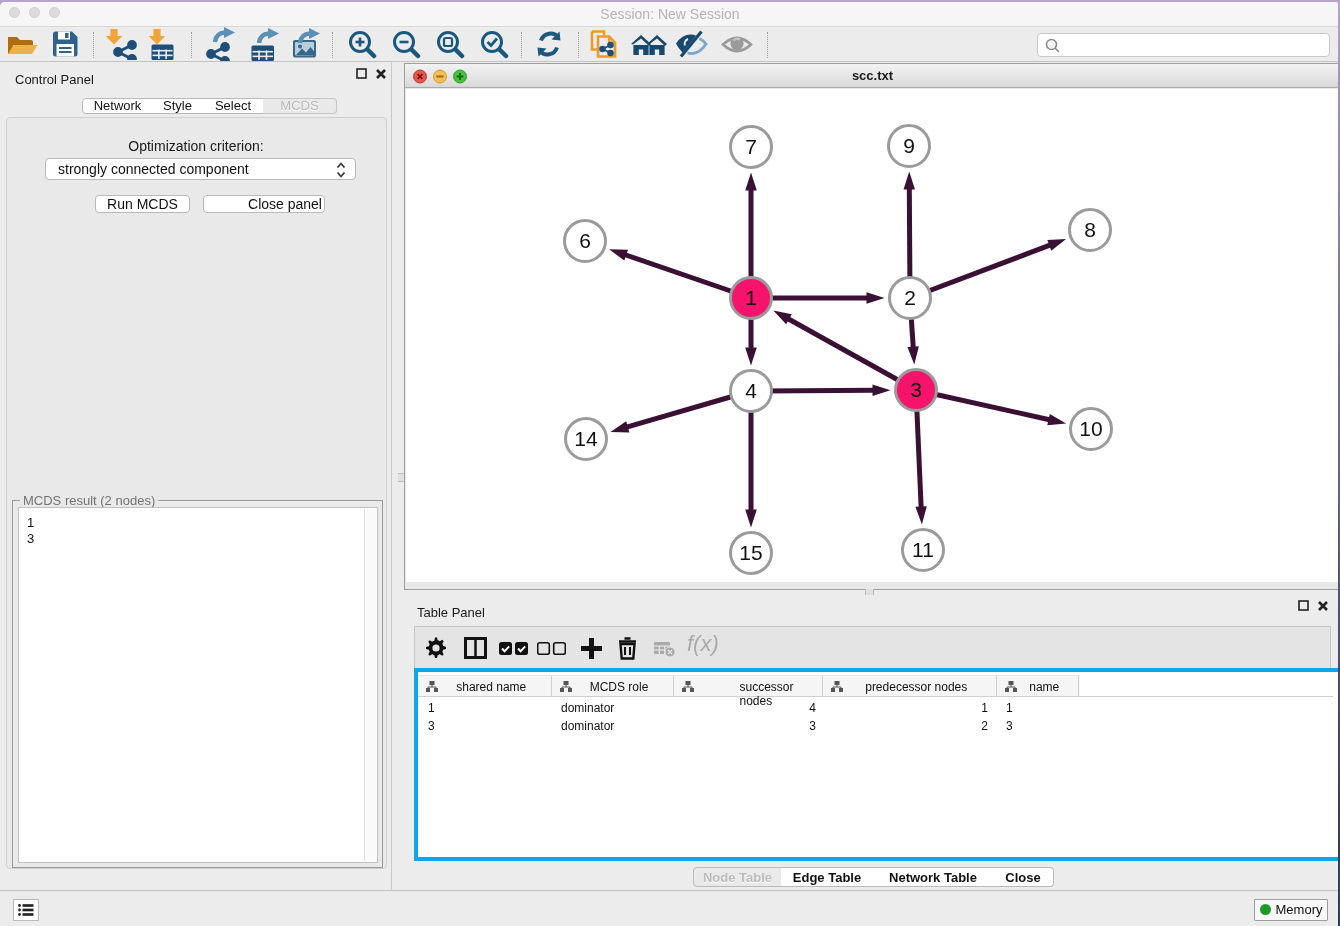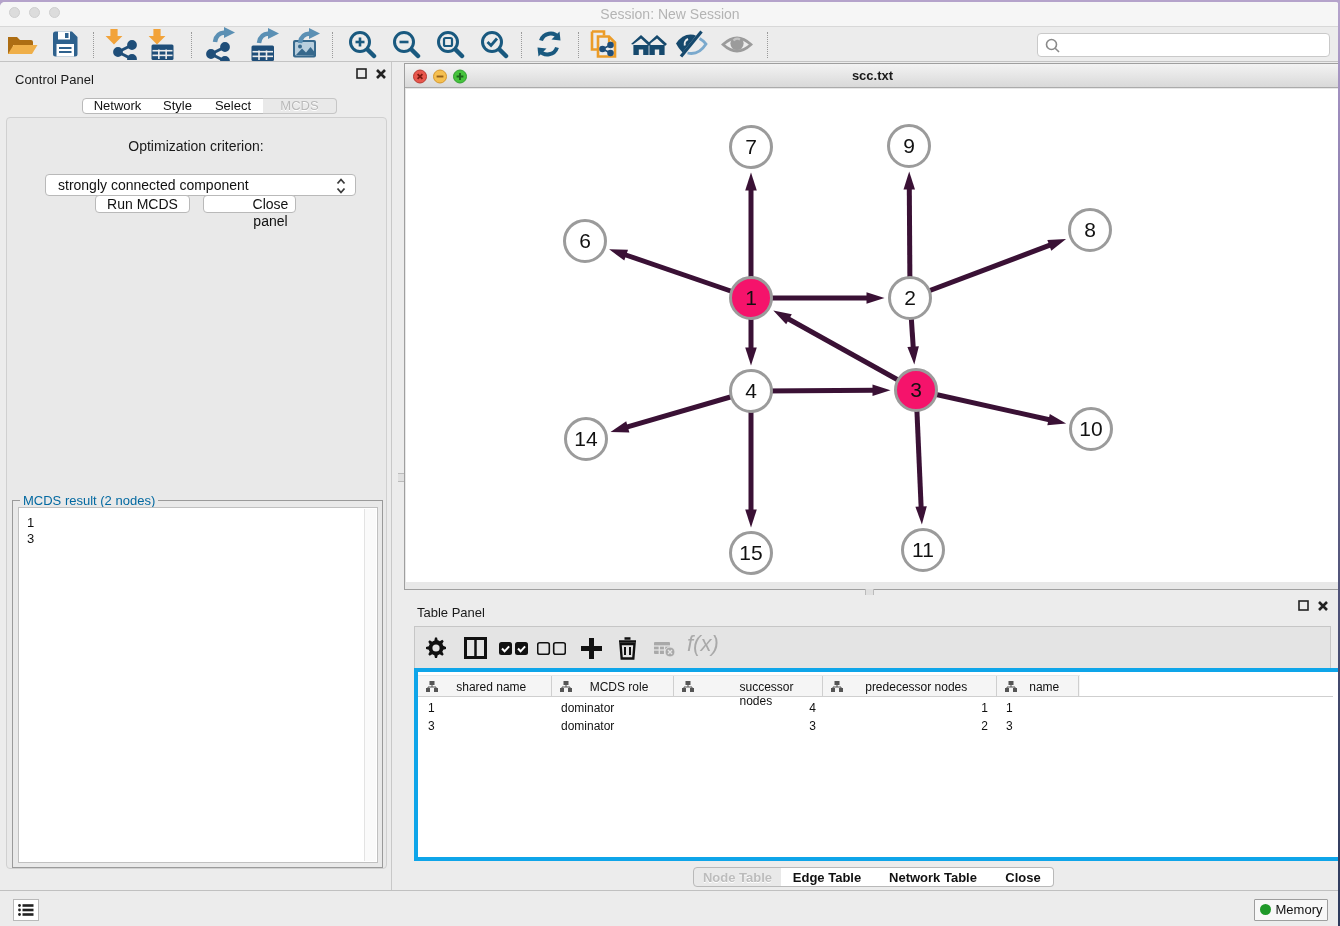--- a/index.html
+++ b/index.html
@@ -16,24 +16,24 @@
   .tsep { position:absolute; top:5px; height:26px; width:0; border-left:1px dotted #9a9a9a; }
   .searchbox { position:absolute; left:1037px; top:6px; width:293px; height:24px; background:#fff; border:1px solid #c9c9c9; border-radius:4px; }
   
   .ctrl { position:absolute; left:0; top:62px; width:392px; height:828px; background:#ececec; border-right:1px solid #c8c8c8;}
   .ctrl-h { position:absolute; left:15px; top:10px; font-size:13px; color:#1a1a1a; }
   .panel-body { position:absolute; left:6px; top:55px; width:381px; height:752px; background:#e9e9e9; border:1px solid #d0d0d0; border-radius:4px; }
   .tabs { position:absolute; left:82px; top:36px; height:17px; }
   .tab { position:absolute; top:0; height:16px; background:#fff; border:1px solid #b9b9b9; font-size:13px; color:#111; text-align:center; line-height:14px; }
   .tab.sel { background:#e9e9e9; color:#b9b9b9; text-shadow:0 1px 0 #fff; border-color:#c6c6c6; }
   .optlabel { position:absolute; left:0; top:76px; width:392px; text-align:center; font-size:14px; color:#1a1a1a; }
-  .combo { position:absolute; left:45px; top:96px; width:311px; height:22px; background:#fff; border:1px solid #b9b9b9; border-radius:4px; font-size:14px; color:#111; line-height:20px; padding-left:12px;margin-top:16px; }
+  .combo { position:absolute; left:45px; top:96px; width:311px; height:22px; background:#fff; border:1px solid #b9b9b9; border-radius:4px; font-size:14px; color:#111; line-height:20px; padding-left:12px; }
   .btn { position:absolute; top:133px; height:18px; background:#fff; border:1px solid #b9b9b9; border-radius:4px; font-size:14px; color:#111; text-align:center; line-height:17px; }
   .fieldset { position:absolute; left:12px; top:438px; width:371px; height:368px; border:1px solid #9a9a9a; }
-  .fieldset .legend { position:absolute; left:7px; top:-8px; background:#e9e9e9; padding:0 3px; font-size:13px; color:#0369a1; }
+  .fieldset .legend { position:absolute; left:7px; top:-8px; background:#e9e9e9; padding:0 3px; font-size:13px; color:#737373; }
   .mcdsbox { position:absolute; left:5px; top:6px; width:360px; height:356px; background:#fff; border:1px solid #c0c0c0; }
   .mcdsbox .ln { font-size:13px; color:#111; padding-left:8px; line-height:16px; }
   .mcds-sb { position:absolute; right:1px; top:1px; width:12px; height:352px; background:#fafafa; border-left:1px solid #e3e3e3; }
   
   .netwin { position:absolute; left:404px; top:63px; width:936px; height:527px; background:#e8e8e8; border:1px solid #9f9f9f; border-right:none; }
   .nettitle { position:absolute; left:0; top:0; width:100%; height:24px; background:linear-gradient(#f3f3f3,#d9d9d9); border-bottom:1px solid #ababab; }
   .nettitle .t { position:absolute; top:4px; width:100%; text-align:center; font-size:13px; color:#1a1a1a; font-weight:bold;}
   .canvas { position:absolute; left:1px; top:25px; width:935px; height:493px; background:#fff; }
   
   .tablepanel { position:absolute; left:404px; top:595px; width:936px; height:295px; background:#ececec; }
@@ -208,21 +208,21 @@
     <div class="tab" style="left:0; width:71px; border-radius:4px 0 0 4px;">Network</div>
     <div class="tab" style="left:70px; width:52px; border-left:none;">Style</div>
     <div class="tab" style="left:121px; width:61px; border-left:none;">Select</div>
     <div class="tab sel" style="left:181px; width:74px; border-left:none; border-radius:0 4px 4px 0;">MCDS</div>
   </div>
   <div class="optlabel">Optimization criterion:</div>
   <div class="combo">strongly connected component<svg width="12" height="18" style="position:absolute;right:8px;top:2px;" viewBox="0 0 12 18">
         <path d="M2.5 6.5 L6 2.5 L9.5 6.5 M2.5 11.5 L6 15.5 L9.5 11.5" stroke="#3a3a3a" stroke-width="1.8" fill="none"></path>
       </svg></div>
   <div class="btn" style="left:95px; width:95px;">Run MCDS</div>
-  <div class="btn" style="left:203px; width:93px;padding-left:42px;">Close panel</div>
+  <div class="btn" style="left:203px; width:122px;padding-left:42px;">Close panel</div>
   <div class="fieldset">
     <div class="legend">MCDS result (2 nodes)</div>
     <div class="mcdsbox">
       <div class="ln" style="padding-top:7px;">1</div>
       <div class="ln">3</div>
       <div class="mcds-sb"></div>
     </div>
   </div>
 </div>
 <div class="netwin">

